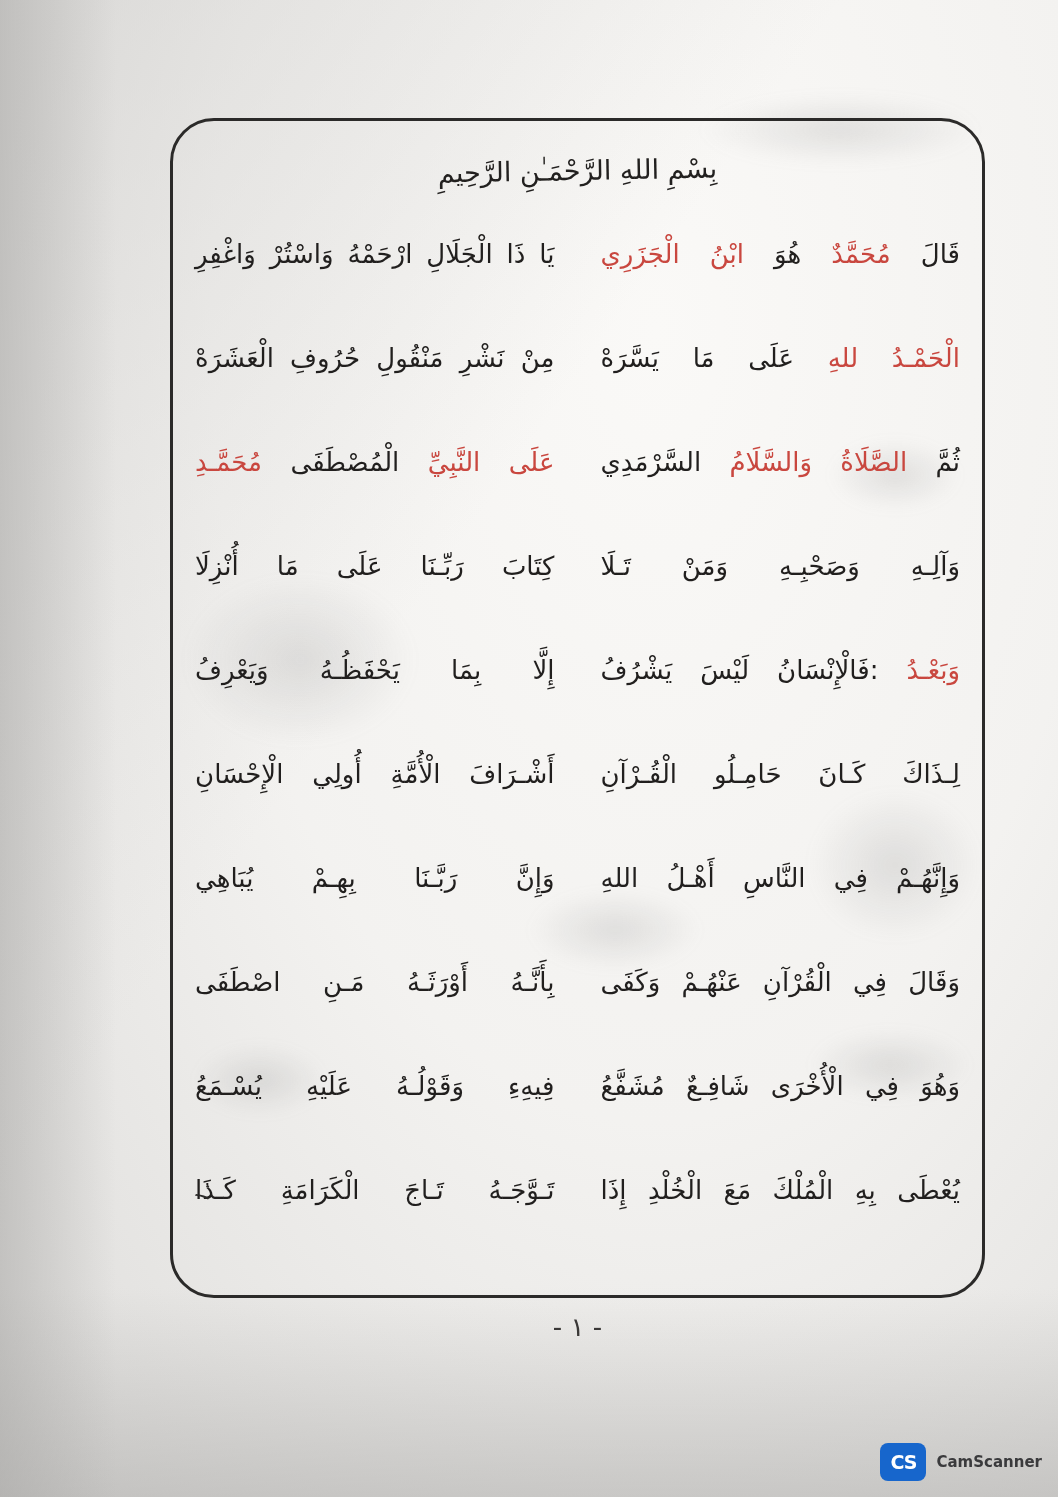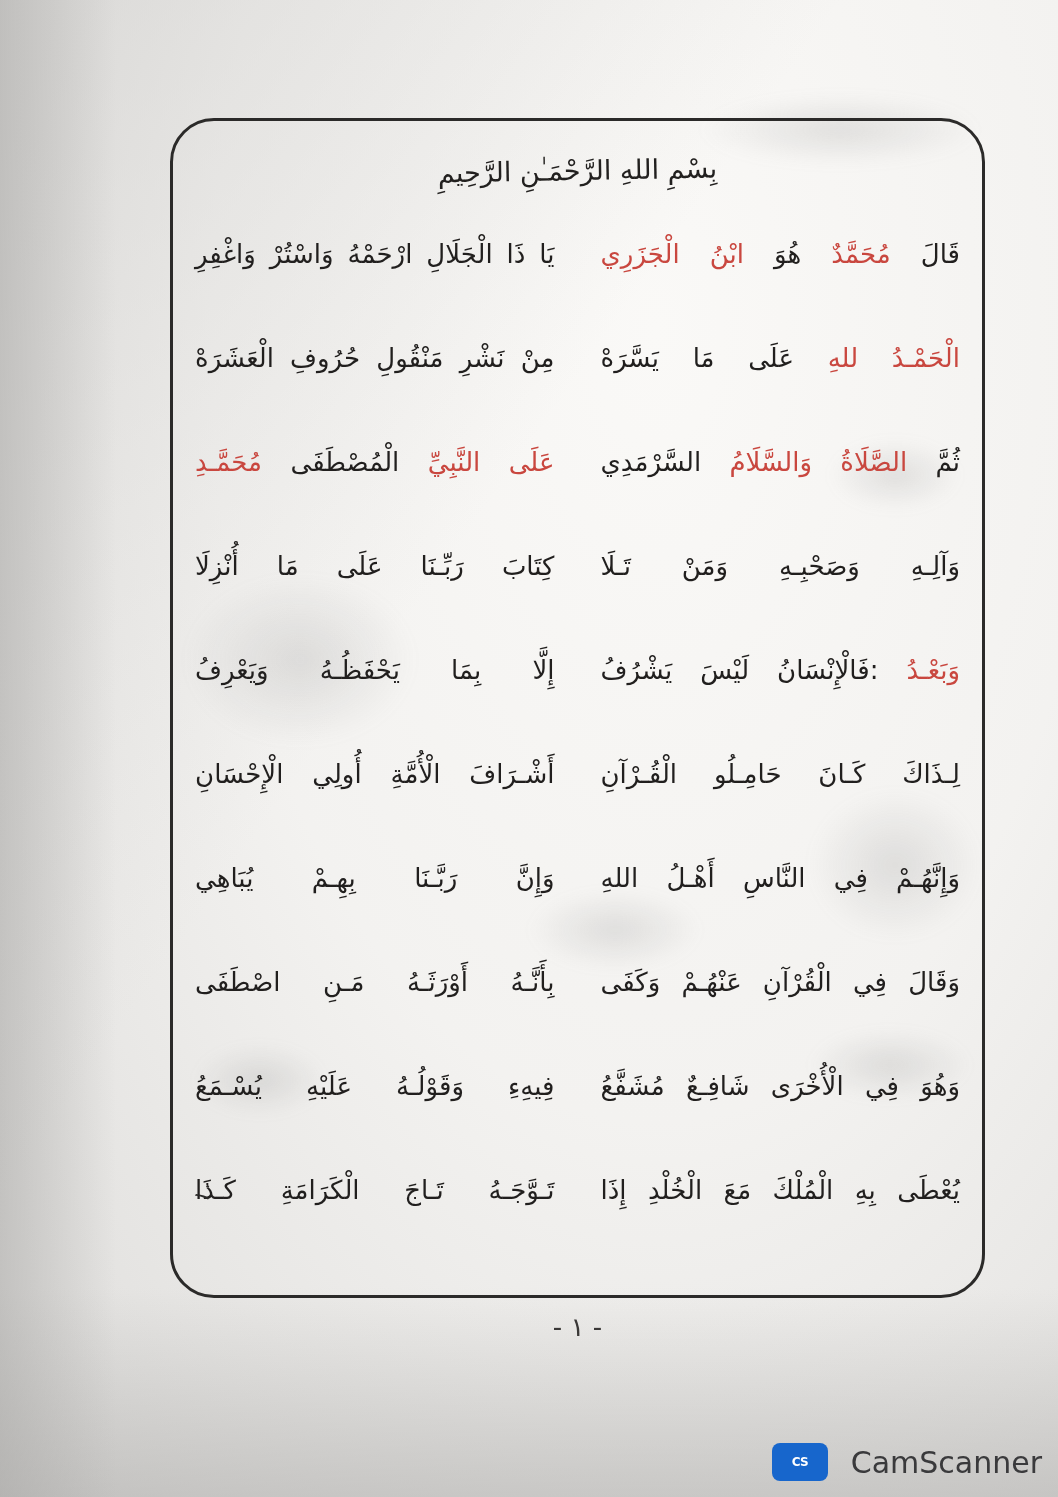--- a/index.html
+++ b/index.html
@@ -44,25 +44,25 @@
     transform:rotate(-64deg);
   }
   .page-number{
     position:absolute;left:170px;top:1312px;width:815px;text-align:center;
     font-size:26px;color:#3a3837;direction:rtl;letter-spacing:4px;
   }
   .badge{
     position:absolute;right:16px;bottom:16px;display:flex;align-items:center;gap:10px;
   }
   .badge .cs-icon{
-    width:56px;height:38px;border-radius:8px;background:#1766cc;color:#fff;
+    width:46px;height:38px;border-radius:8px;background:#1766cc;color:#fff;
     display:flex;align-items:center;justify-content:center;
-    font-size:12px;font-weight:bold;letter-spacing:-1px;
-  }
-  .badge .cs-label{font-size:30px;font-weight:400;color:#3a3a3c;margin-left:13px;}
+    font-size:19px;font-weight:bold;letter-spacing:-1px;
+  }
+  .badge .cs-label{font-size:15px;font-weight:700;color:#3a3a3c;}
 </style>
 </head>
 <body>
 
 <div class="scan">
 
   <div class="smudge" style="left:700px;top:95px;width:280px;height:70px;"></div>
   <div class="smudge" style="left:185px;top:575px;width:230px;height:170px;"></div>
   <div class="smudge" style="left:830px;top:440px;width:130px;height:70px;"></div>
   <div class="smudge" style="left:810px;top:790px;width:170px;height:150px;"></div>

